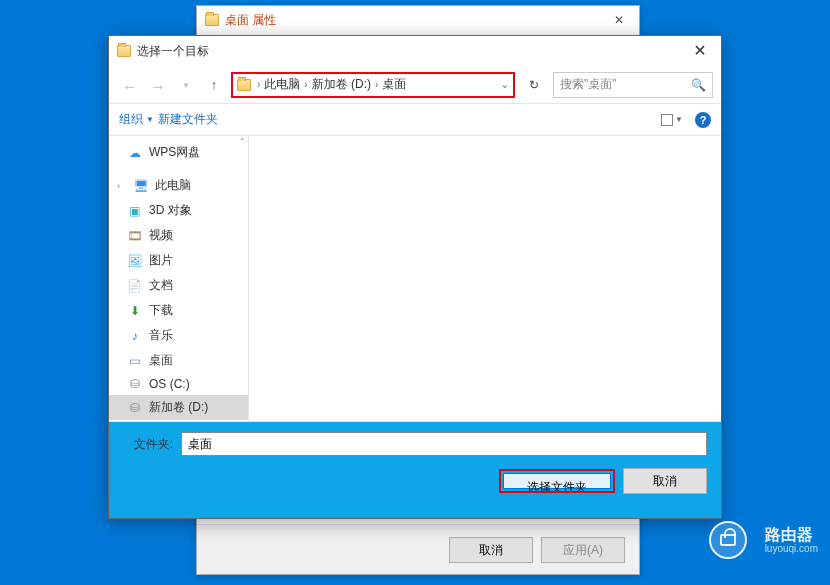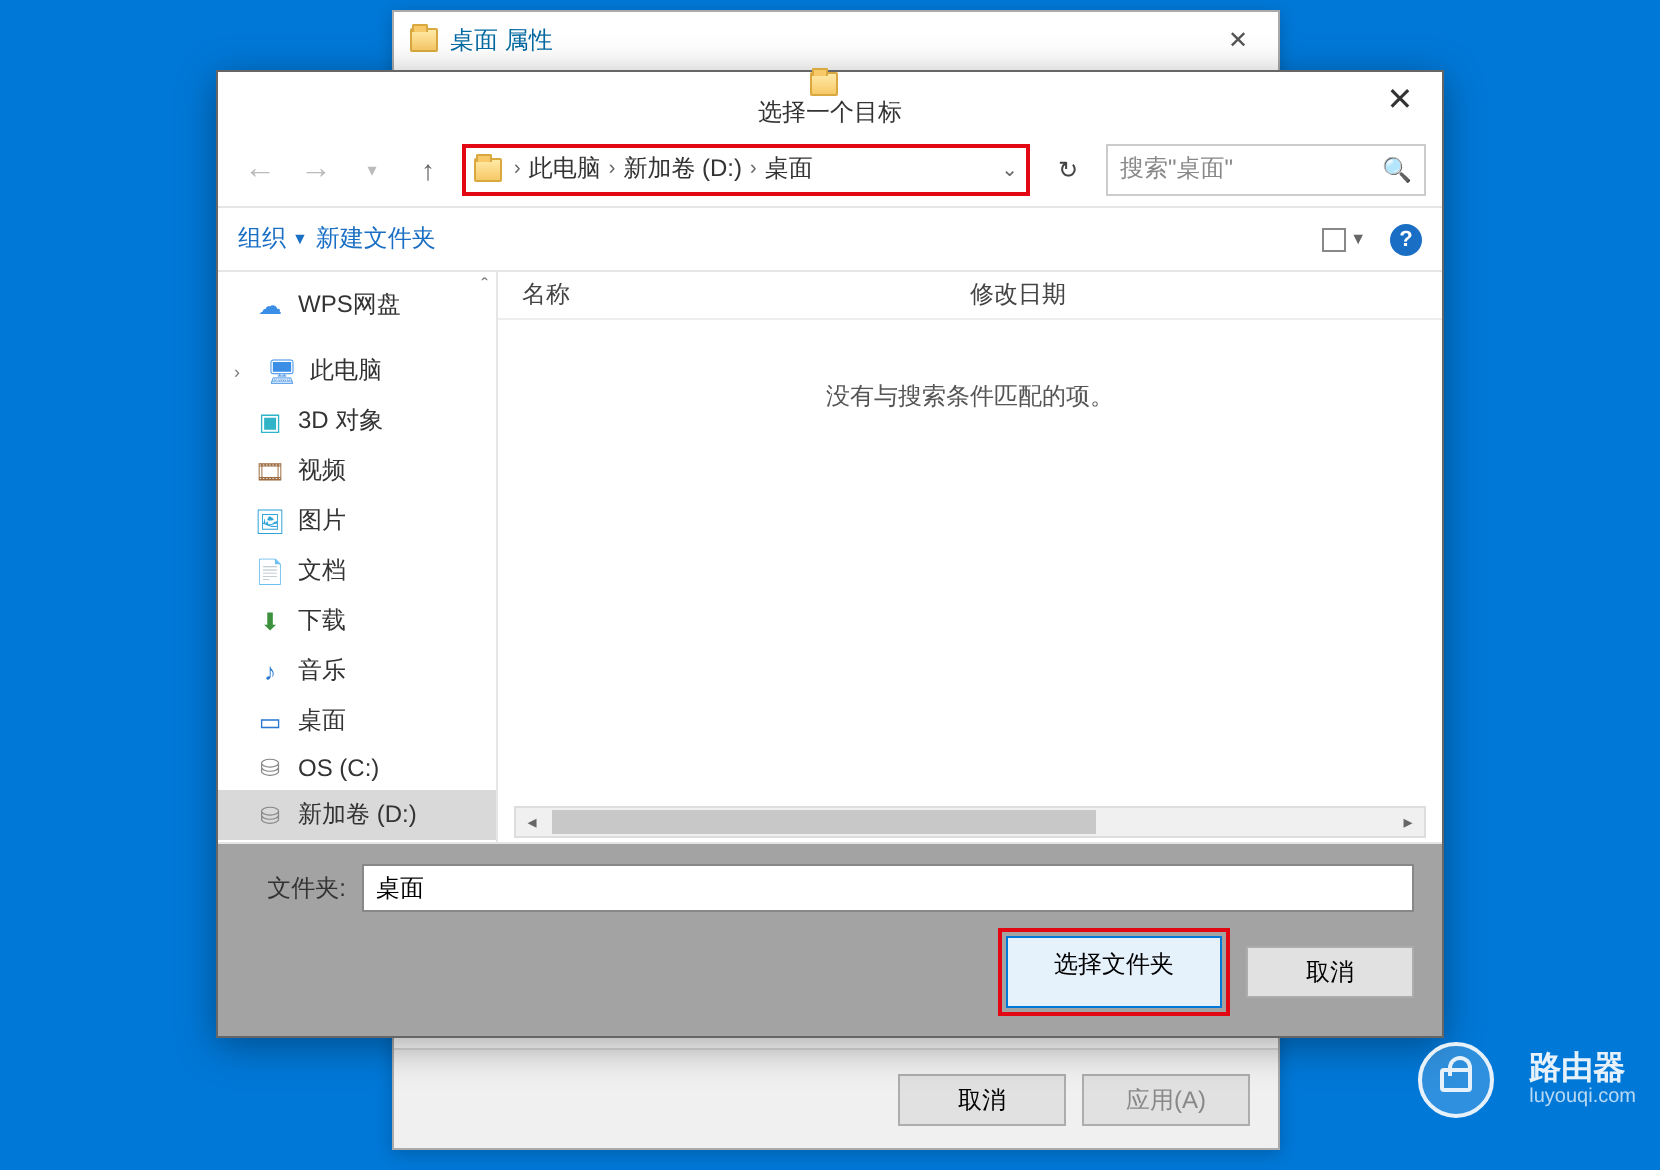--- a/index.html
+++ b/index.html
@@ -9,41 +9,41 @@
   .bg-window {
     position: absolute;
     left: 196px; top: 5px;
     width: 444px; height: 570px;
     background: #fff;
     border: 1px solid #aaa;
     box-shadow: 0 2px 8px rgba(0,0,0,0.2);
   }
   .bg-titlebar { height: 28px; display: flex; align-items: center; padding: 0 8px; background: #fff; position: relative; }
   .bg-titlebar .folder-icon { width: 14px; height: 12px; margin-right: 6px; }
-  .bg-title { color: #0369a1; font-size: 12px; }
+  .bg-title { color: #c2410c; font-size: 12px; }
   .bg-close { position: absolute; right: 0; top: 0; width: 40px; height: 28px; text-align: center; line-height: 28px; color: #555; }
   .bg-footer {
     position: absolute; left: 0; right: 0; bottom: 0;
     height: 50px; display: flex; justify-content: flex-end; align-items: center;
     padding: 0 14px; gap: 8px; background: #f0f0f0; border-top: 1px solid #ddd;
   }
   .bg-footer .btn { width: 84px; height: 26px; border: 1px solid #adadad; background: #e1e1e1; text-align: center; line-height: 24px; }
   .bg-footer .btn.disabled { color: #888; }
 
   
   .dialog {
     position: absolute;
     left: 108px; top: 35px;
     width: 614px; height: 484px;
     background: #fff;
     border: 1px solid #666;
     box-shadow: 0 4px 18px rgba(0,0,0,0.35);
     display: flex; flex-direction: column;
   }
-  .dialog-titlebar { height: 30px; display: flex; align-items: center; padding: 0 8px; position: relative; flex-direction: column; }
+  .dialog-titlebar { height: 30px; display: flex; align-items: center; padding: 0 8px; position: relative; }
   .dialog-titlebar .folder-icon { width: 14px; height: 12px; margin-right: 6px; }
   .dialog-title { font-size: 12px; color: #333; }
   .dialog-close { position: absolute; right: 0; top: 0; width: 42px; height: 30px; text-align: center; line-height: 30px; color: #333; font-size: 16px; }
 
   
   .nav-row { height: 38px; display: flex; align-items: center; padding: 0 8px; gap: 4px; border-bottom: 1px solid #e5e5e5; }
   .nav-arrows { display: flex; gap: 2px; align-items: center; }
   .nav-arrow { width: 26px; height: 26px; display: flex; align-items: center; justify-content: center; color: #666; font-size: 16px; }
   .nav-arrow.disabled { color: #bbb; }
   .nav-arrow.up { font-size: 14px; }
@@ -93,32 +93,32 @@
   .hscrollbar {
     position: absolute; left: 8px; right: 8px; bottom: 2px; height: 16px;
     background: #f0f0f0; border: 1px solid #ddd; display: flex; align-items: center;
   }
   .hscrollbar .thumb { width: 60%; height: 12px; background: #c8c8c8; margin-left: 2px; }
   .hscrollbar .arrow { width: 16px; text-align: center; color: #666; font-size: 9px; }
   .hscrollbar .spacer { flex: 1; }
 
   
   .footer {
-    border-top: 1px solid #e5e5e5; padding: 10px 14px 14px;
-    display: flex; flex-direction: column; gap: 12px; background: #a3a3a3;
+    border-top: 1px solid #e5e5e5; padding: 10px 14px 24px;
+    display: flex; flex-direction: column; gap: 12px; background: #0ea5e9;
   }
   .folder-row { display: flex; align-items: center; gap: 8px; }
   .folder-label { width: 50px; text-align: right; color: #333; }
   .folder-input {
     flex: 1; height: 24px; border: 1px solid #888; padding: 0 6px; background: #fff;
     display: flex; align-items: center;
   }
   .btn-row { display: flex; justify-content: flex-end; gap: 12px; align-items: center; }
   .primary-btn {
-    width: 108px; height: 36px; border: 1px solid #0078d7; background: #e5f1fb;
+    width: 108px; height: 16px; border: 1px solid #0078d7; background: #e5f1fb;
     text-align: center; line-height: 26px; color: #000;
     outline: 2px solid #e30613; outline-offset: 2px;
   }
   .secondary-btn {
     width: 84px; height: 26px; border: 1px solid #adadad; background: #e1e1e1;
     text-align: center; line-height: 24px;
   }
 
   
   .folder-icon {
@@ -269,35 +269,20 @@
       <div class="tree-item">
         <span class="tree-icon ic-drive">⛁</span>
         <span>OS (C:)</span>
       </div>
       <div class="tree-item active">
         <span class="tree-icon ic-drive">⛁</span>
         <span>新加卷 (D:)</span>
       </div>
     </div>
 
-    <div class="content">
-      <div class="col-headers">
-        <span>名称</span>
-        <span>修改日期</span>
-      </div>
-      <div class="content-body">
-        <div class="empty-msg">没有与搜索条件匹配的项。</div>
-        <div class="hscrollbar">
-          <span class="arrow">◂</span>
-          <div class="thumb"></div>
-          <div class="spacer"></div>
-          <span class="arrow">▸</span>
-        </div>
-      </div>
-    </div>
   </div>
 
   <div class="footer">
     <div class="folder-row">
       <span class="folder-label">文件夹:</span>
       <div class="folder-input">
         <span>桌面</span>
       </div>
     </div>
     <div class="btn-row">

